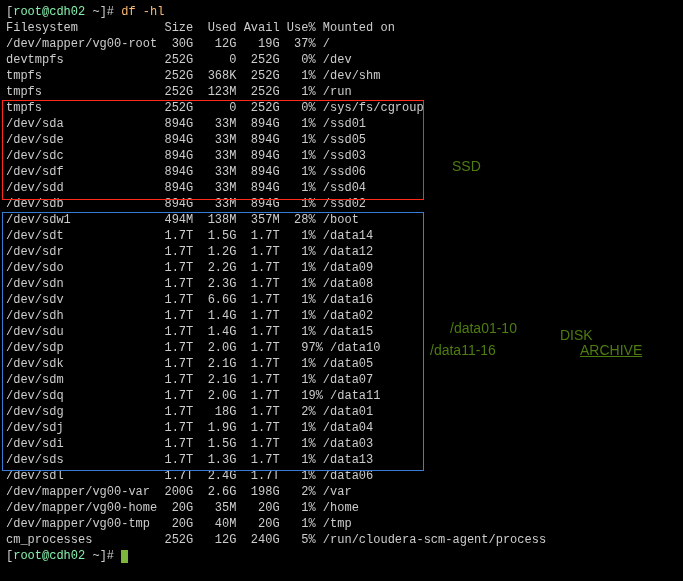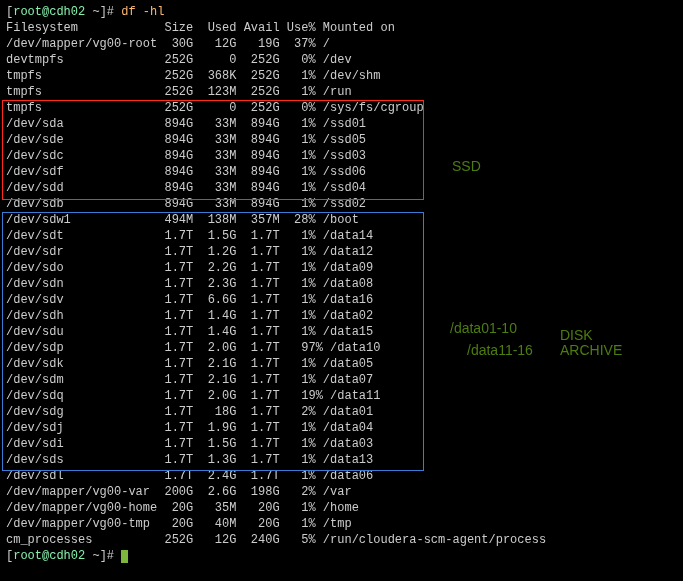--- a/index.html
+++ b/index.html
@@ -81,14 +81,14 @@
   </div>
 
 <div class="line"><span class="bracket">[</span><span class="prompt-user">root@cdh02 </span><span class="prompt-tilde">~</span><span class="bracket">]# </span><span class="cursor"></span></div>
 
 <div id="box-red" class="box" style="top: 100px; left: 2px; width: 420px; height: 98px; border-color: rgb(255, 42, 26);"></div>
 <div id="box-blue" class="box" style="top: 212px; left: 2px; width: 420px; height: 257px; border-color: rgb(58, 123, 214);"></div>
 
 <div class="anno" style="top:158px; left:452px;">SSD</div>
 <div class="anno" style="top:320px; left:450px;">/data01-10</div>
 <div class="anno" style="top:320px; left:560px;margin-top:7px;">DISK</div>
-<div class="anno" style="top:342px; left:467px;">/data11-16</div>
-<div class="anno" style="top:342px; left:560px;">ARCHIVE</div>
+<div class="anno" style="top:342px; left:430px;">/data11-16</div>
+<div class="anno" style="top:342px; left:580px;text-decoration:underline;">ARCHIVE</div>
 
 </body></html>

